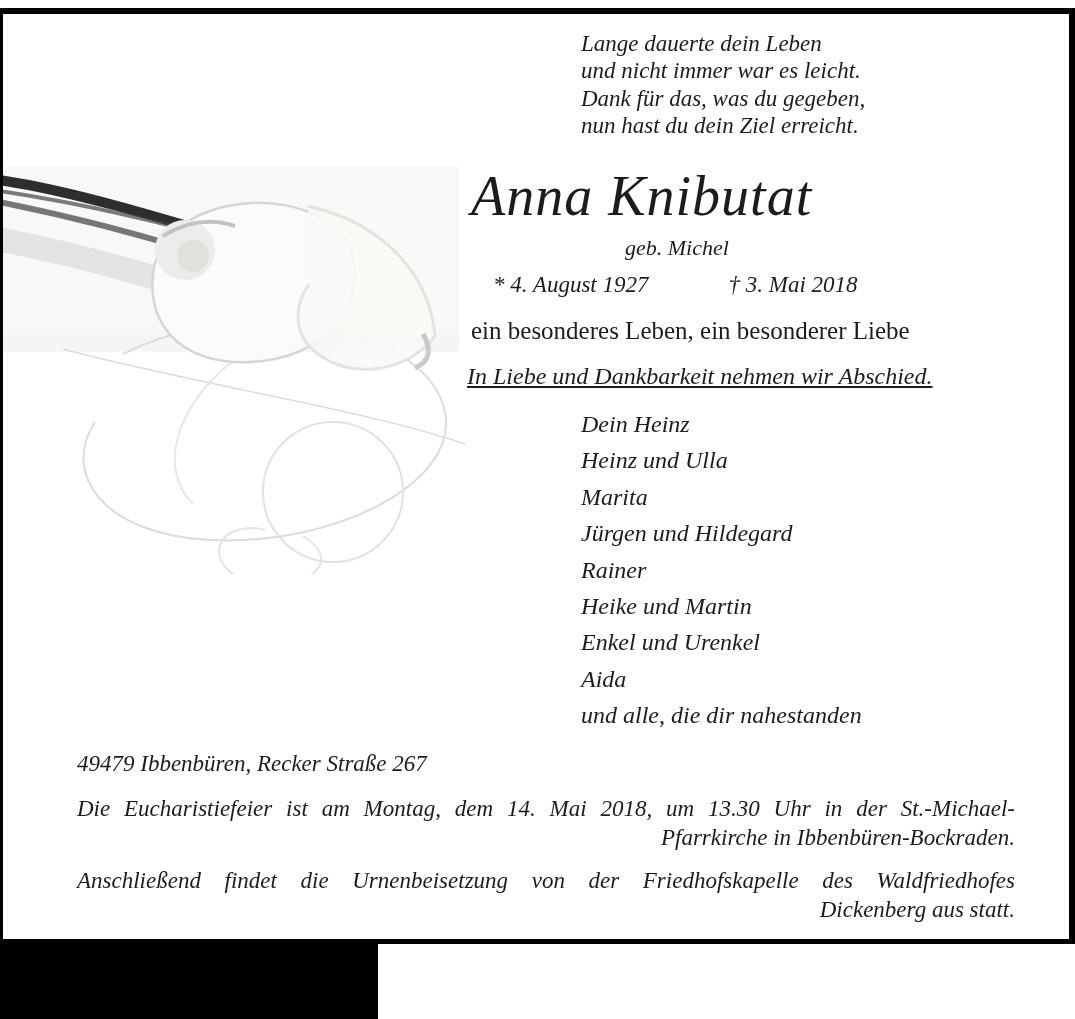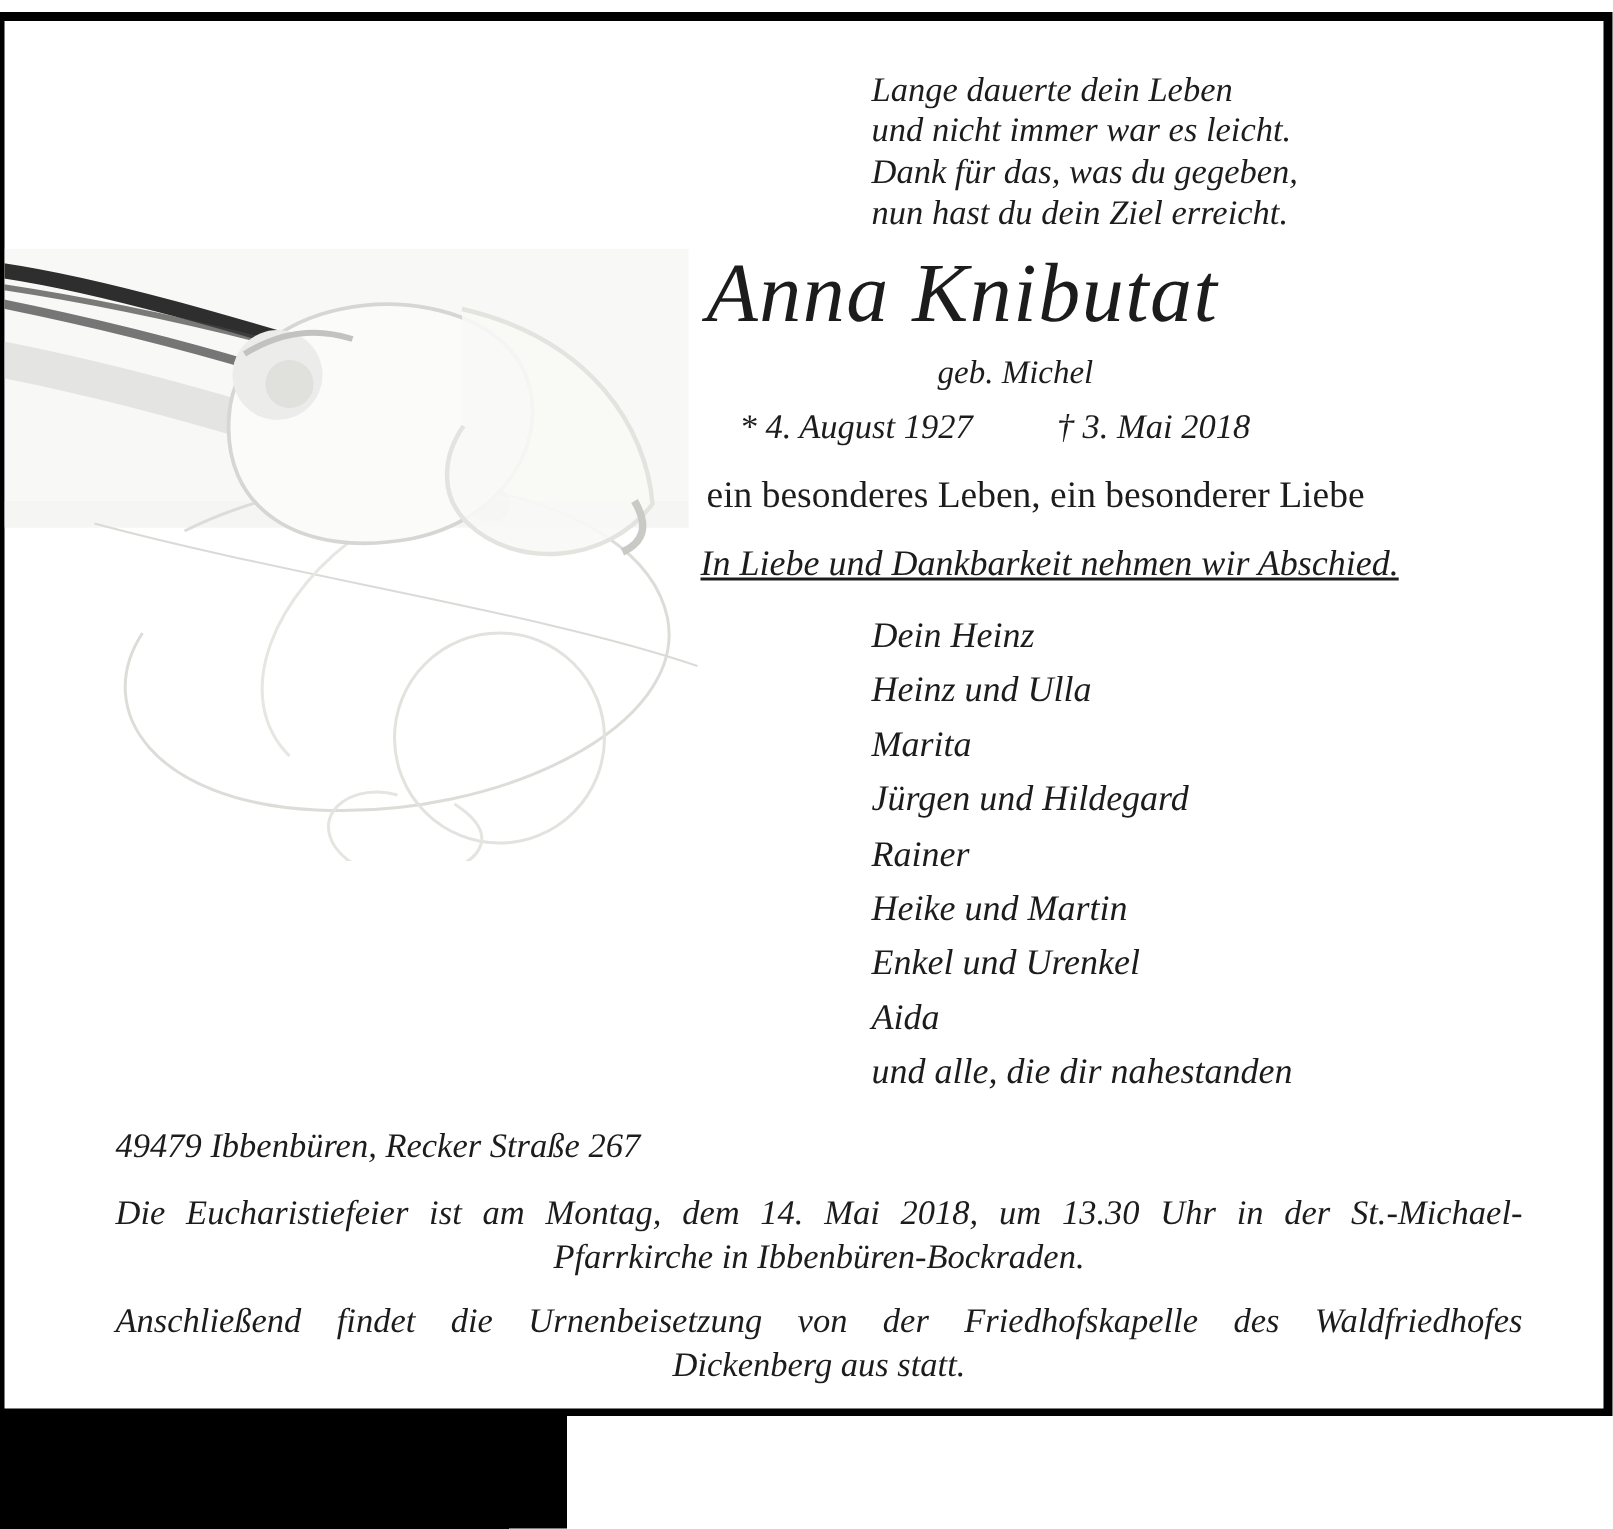--- a/index.html
+++ b/index.html
@@ -13,38 +13,38 @@
     box-sizing:border-box;background:#ffffff;
     border-top:6px solid #000;border-left:3px solid #000;
     border-right:6px solid #000;border-bottom:5px solid #000;
   }
   .bottom-bar{
     position:absolute;left:0;top:944px;width:378px;height:75px;background:#000;
   }
   .decor{position:absolute;left:0;top:130px;width:470px;height:430px;}
   .abs{position:absolute;white-space:nowrap;}
   .poem{
-    left:578px;top:32px;font-style:italic;font-size:23px;line-height:27.3px;
+    left:578px;top:16px;font-style:italic;font-size:23px;line-height:27.3px;
   }
   .big-name{
     left:468px;top:150px;font-style:italic;font-size:56px;letter-spacing:1px;
   }
   .maiden{left:622px;top:221px;font-style:italic;font-size:22px;}
   .dates{left:490px;top:258px;font-style:italic;font-size:23px;}
-  .dates .death{margin-left:56px;}
+  .dates .death{margin-left:80px;}
   .epithet{left:468px;top:303px;font-size:25px;}
   .farewell{left:464px;top:349px;font-style:italic;font-size:24px;text-decoration:underline;}
   .mourners{left:578px;top:392px;font-style:italic;font-weight:400;font-size:24px;line-height:36.4px;}
   .address{left:74px;top:737px;font-style:italic;font-size:23px;}
   .para{
     position:absolute;left:74px;width:938px;font-style:italic;font-size:23px;
     line-height:29px;white-space:normal;
   }
   .para .just{text-align:justify;text-align-last:justify;}
-  .para .last{text-align:center;}
+  .para .last{text-align:right;}
   .svc{top:780px;}
   .bur{top:852px;}
 </style>
 </head>
 <body>
 
 <div class="notice-card">
 
   <svg class="decor" viewBox="0 0 470 430" aria-hidden="true">
     <rect x="0" y="22" width="456" height="185" fill="#f5f5f3" fill-opacity="0.75"></rect>

